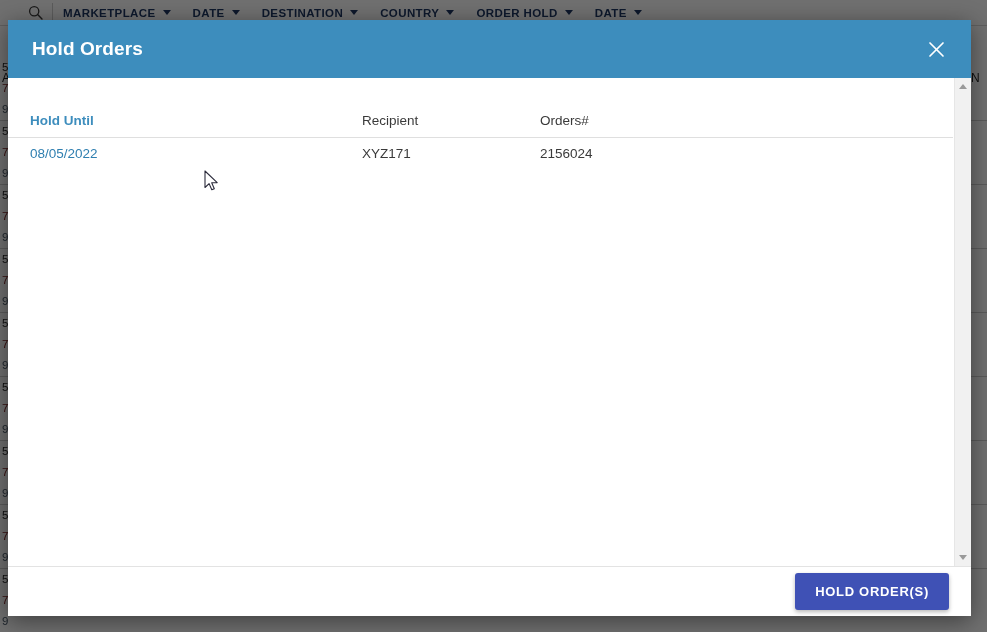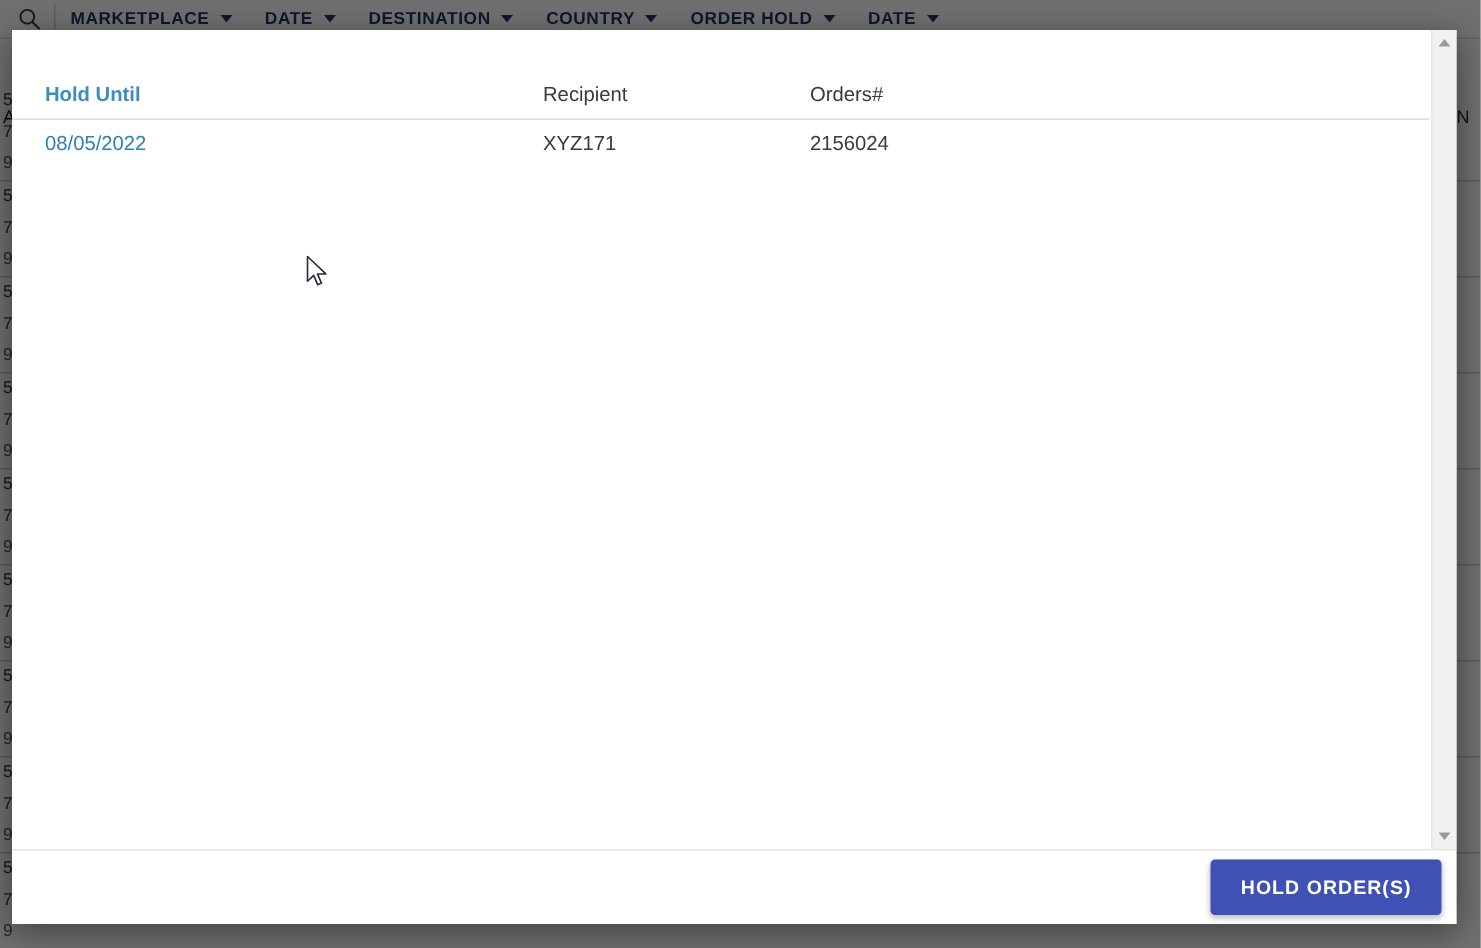--- a/index.html
+++ b/index.html
@@ -27,21 +27,21 @@
   }
 
   
   #filter-toolbar {
     position: absolute;
     left: 0; top: 0;
     width: 987px; height: 26px;
     background: #ffffff;
     display: flex;
     align-items: center;
-    padding-left: 6px;
+    padding-left: 22px;
     box-sizing: border-box;
     border-bottom: 1px solid #d8d8d8;
   }
   .search-icon-wrap {
     width: 26px; height: 26px;
     display: flex; align-items: center; justify-content: center;
     margin-right: 4px;
   }
   .search-icon-wrap svg { display: block; }
   .toolbar-sep {
@@ -237,21 +237,21 @@
   }
 
   
   #modal-footer {
     height: 50px;
     min-height: 50px;
     border-top: 1px solid #e3e3e3;
     display: flex;
     align-items: center;
     justify-content: flex-end;
-    padding-right: 10px;
+    padding-right: 22px;
     box-sizing: border-box;
     background: #ffffff;
   }
   #hold-orders-button {
     background: #3f51b5;
     color: #ffffff;
     border: none;
     border-radius: 3px;
     font-size: 13px;
     font-weight: bold;
@@ -360,20 +360,29 @@
         <div class="bg-cell-left muted" style="top: 46px;">9</div>
       </div>
     </div>
 
 </div>
 
 <div id="scrim"></div>
 
 <div id="modal">
 
+  <div id="modal-header">
+    <div id="modal-title">Hold Orders</div>
+    <button id="modal-close" aria-label="Close">
+      <svg width="19" height="19" viewBox="0 0 19 19">
+        <line x1="3" y1="3" x2="16" y2="16" stroke="#ffffff" stroke-width="1.7" stroke-linecap="round"></line>
+        <line x1="16" y1="3" x2="3" y2="16" stroke="#ffffff" stroke-width="1.7" stroke-linecap="round"></line>
+      </svg>
+    </button>
+  </div>
 
   <div id="modal-body">
 
     <div id="modal-scroll-area">
       <table class="hold-table">
         <thead>
           <tr>
             <th class="col-hold sortable">Hold Until</th>
             <th class="col-recip">Recipient</th>
             <th class="col-order">Orders#</th>

